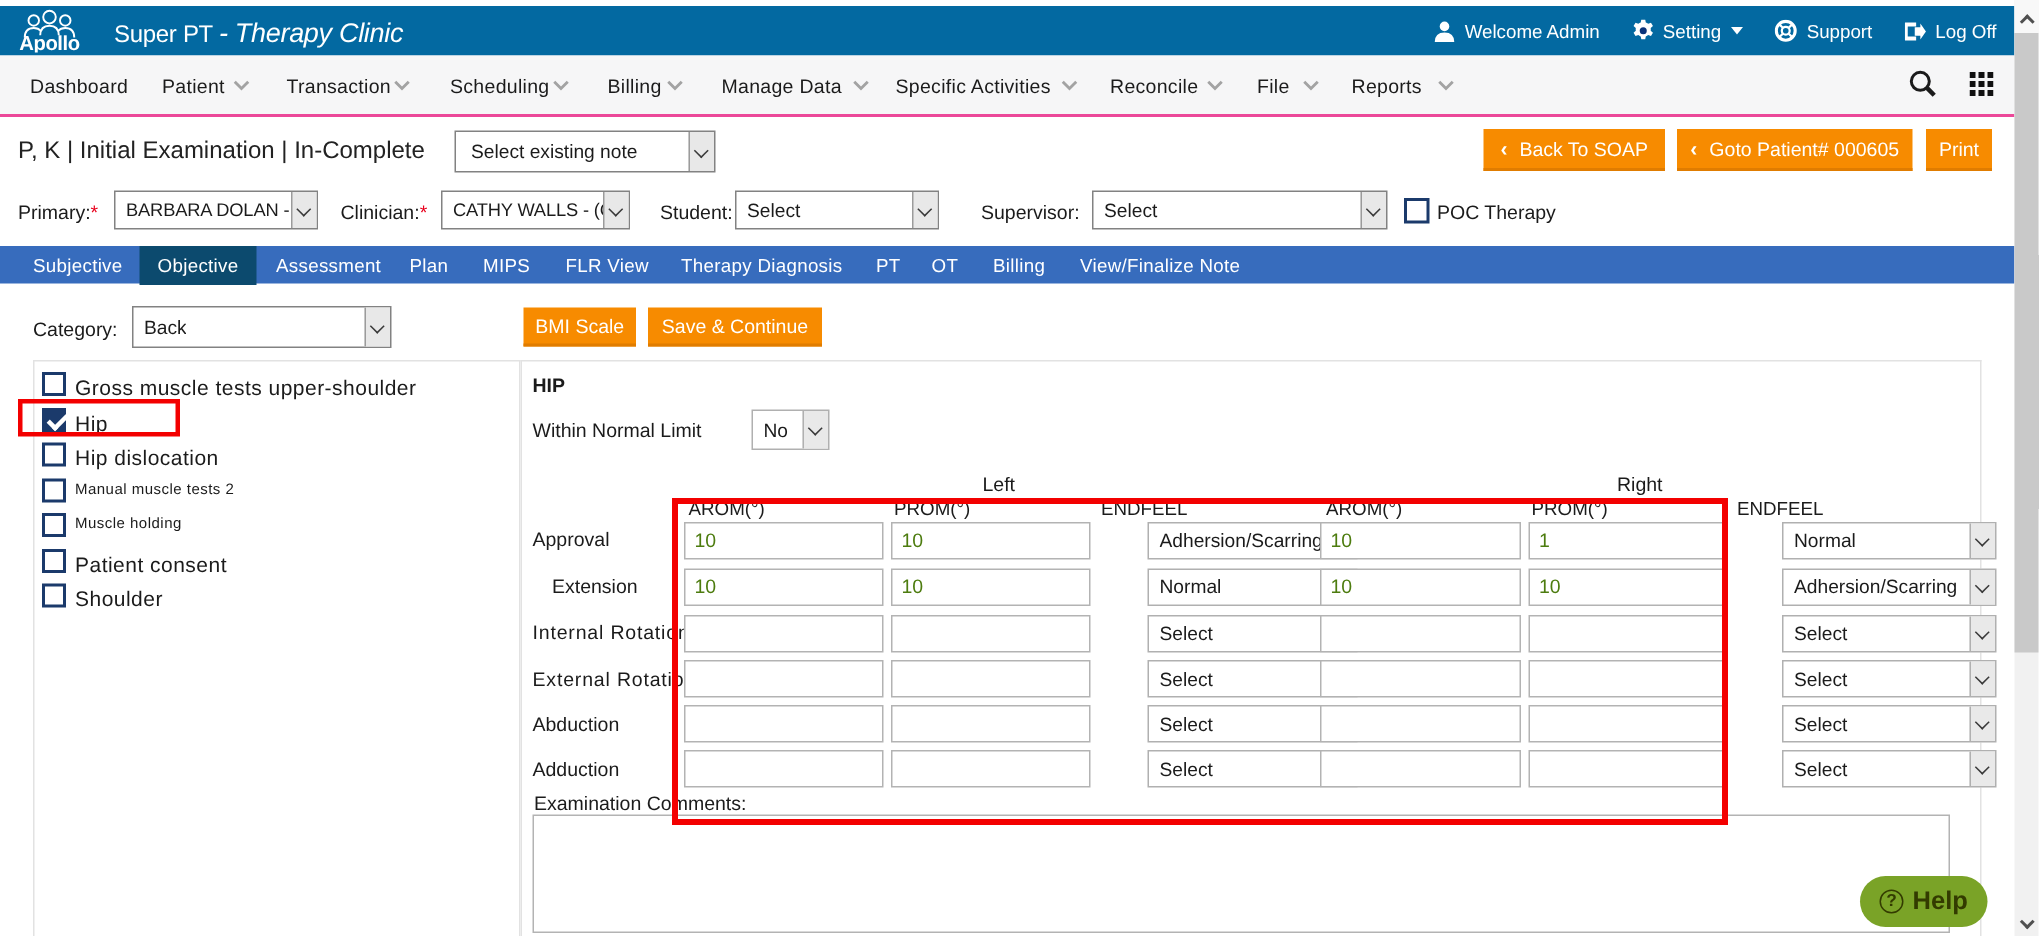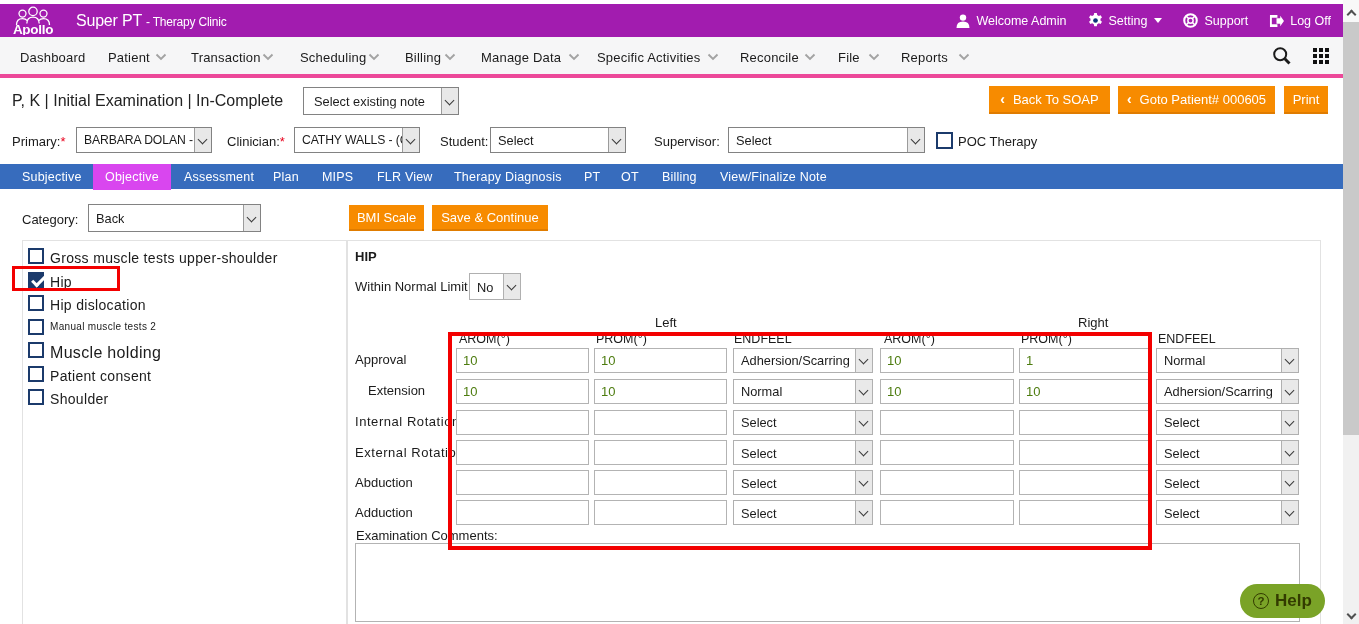--- a/index.html
+++ b/index.html
@@ -1,43 +1,43 @@
 <!DOCTYPE html>
 <html><head>
 <meta charset="utf-8">
 <style>
 * { margin:0; padding:0; box-sizing:border-box; }
 html,body { width:1359px; height:624px; overflow:hidden; background:#fff;
   font-family:"Liberation Sans", sans-serif; }
 
 
-#header { position:absolute; top:4px; left:0; width:1343px; height:33px; background:#a21caf; }
+#header { position:absolute; top:4px; left:0; width:1343px; height:33px; background:#0369a1; }
 #brand { position:absolute; left:76px; top:8px; color:#fff; font-size:16px; letter-spacing:-.2px; white-space:nowrap; }
-#brand .small { font-size:12px; }
+#brand .small { font-size:18px;font-style:italic; }
 #hdr-right { position:absolute; right:12px; top:0; height:33px; display:flex; align-items:center;
   color:#fff; font-size:12.5px; white-space:nowrap; }
 #hdr-right .item { display:flex; align-items:center; margin-left:21px; }
 #hdr-right svg { margin-right:6px; }
 
 
 #nav { position:absolute; top:37px; left:0; width:1343px; height:41px; background:#f6f6f7;
-  border-bottom:4px solid #ec4899; }
+  border-bottom:2px solid #ec4899; }
 .navitem { position:absolute; top:13px; font-size:13px; color:#1b1b1b; letter-spacing:.2px; }
 .chev { position:absolute; top:16px; }
 
 
 #title { position:absolute; left:12px; top:92px; font-size:16px; color:#222; }
 
 
 .sel { position:absolute; background:#fff; border:1px solid #828282; }
 .sel .txt { position:absolute; left:7px; top:50%; transform:translateY(-50%); font-size:12.8px;
   color:#1b1b1b; white-space:nowrap; overflow:hidden; }
 .sel .arr { position:absolute; right:0; top:0; bottom:0; width:17px; background:#e8e8e8;
   border-left:1px solid #9b9b9b; }
-.sel.lite { border-color:#b0b0b0; }
+.sel.lite { border-color:#b0b0b0;margin-left:32px; }
 .sel.lite .arr { border-left-color:#b0b0b0; background:#e9e9e9; }
 .sel .arr:before { content:""; position:absolute; left:50%; top:50%; width:6px; height:6px;
   margin:-4.5px 0 0 -4px; border-right:1.7px solid #3a3a3a; border-bottom:1.7px solid #3a3a3a; transform:rotate(45deg); }
 
 
 .obtn { position:absolute; background:#f78b00; color:#fff; font-size:13px;
   display:flex; align-items:center; justify-content:center; border-bottom:2px solid #e07c00; }
 .obtn .lt { font-size:14px; margin-right:8px; font-weight:bold; }
 
 
@@ -47,21 +47,21 @@
 
 .cb { position:absolute; width:16px; height:16px; background:#fff; border:2px solid #1b3a6b; }
 .cb.on { background:#1b3a6b; }
 .cb.on:before { content:""; position:absolute; left:1.5px; top:2.5px; width:10px; height:5px;
   border-left:3px solid #fff; border-bottom:3px solid #fff; transform:rotate(-45deg); }
 
 
 #tabs { position:absolute; top:164px; left:0; width:1343px; height:25px; background:#376cbd; }
 .tab { position:absolute; top:0; height:25px; color:#fff; font-size:12.5px; letter-spacing:.2px;
   display:flex; align-items:center; }
-#tab-active { position:absolute; left:93px; top:0; width:78px; height:26px; background:#d946ef;
+#tab-active { position:absolute; left:93px; top:0; width:78px; height:26px; background:#0c4a6e;
   color:#fff; font-size:12.5px; letter-spacing:.2px; display:flex; align-items:center; justify-content:center; }
 
 
 .inp { position:absolute; background:#fff; border:1px solid #b3b3b3; font-size:13px; color:#4d7c0f; }
 .inp span { position:absolute; left:6px; top:50%; transform:translateY(-50%); }
 
 
 .panel { position:absolute; border:1px solid #e2e2e2; background:#fff; }
 
 
@@ -170,21 +170,21 @@
       <rect x="0" y="6" width="4" height="4"></rect>
       <rect x="6" y="6" width="4" height="4"></rect>
       <rect x="12" y="6" width="4" height="4"></rect>
       <rect x="0" y="12" width="4" height="4"></rect>
       <rect x="6" y="12" width="4" height="4"></rect>
       <rect x="12" y="12" width="4" height="4"></rect>
     </svg>
 </div>
 
 <div id="title">P, K | Initial Examination | In-Complete</div>
-<div class="sel" style="left:303px;top:87px;width:156px;height:28px">
+<div class="sel" style="left:303px;top:87px;width:174px;height:28px">
     <span class="txt" style="left:10px">Select existing note</span>
     <span class="arr"></span>
   </div>
 
 <div class="obtn" style="left:989px;top:86px;width:121px;height:28px"><span class="lt">‹</span>Back To SOAP</div>
 <div class="obtn" style="left:1118px;top:86px;width:157px;height:28px"><span class="lt">‹</span>Goto Patient# 000605</div>
 <div class="obtn" style="left:1284px;top:86px;width:44px;height:28px">Print</div>
 
 <div class="lbl" style="left:12px;top:134px">Primary:<span class="red">*</span></div>
 <div class="sel" style="left:76px;top:127px;width:136px;height:26px">
@@ -236,21 +236,21 @@
 
 <div class="cb" style="left:28px;top:248px"></div>
 <div class="lbl" style="left:50px;top:250px;font-size:14px;letter-spacing:.32px">Gross muscle tests upper-shoulder</div>
 <div class="cb on" style="left:28px;top:271.5px"></div>
 <div class="lbl" style="left:50px;top:273.5px;font-size:14px;letter-spacing:.32px">Hip</div>
 <div class="cb" style="left:28px;top:295px"></div>
 <div class="lbl" style="left:50px;top:297px;font-size:14px;letter-spacing:.32px">Hip dislocation</div>
 <div class="cb" style="left:28px;top:318.5px"></div>
 <div class="lbl" style="left:50px;top:320.5px;font-size:10px;letter-spacing:.32px">Manual muscle tests 2</div>
 <div class="cb" style="left:28px;top:342px"></div>
-<div class="lbl" style="left:50px;top:344px;font-size:16px;letter-spacing:.32px">Muscle holding</div>
+<div class="lbl" style="left:50px;top:344px;font-size:10px;letter-spacing:.32px">Muscle holding</div>
 <div class="cb" style="left:28px;top:365.5px"></div>
 <div class="lbl" style="left:50px;top:367.5px;font-size:14px;letter-spacing:.32px">Patient consent</div>
 <div class="cb" style="left:28px;top:389px"></div>
 <div class="lbl" style="left:50px;top:391px;font-size:14px;letter-spacing:.32px">Shoulder</div>
 <div class="redbox" style="left:12px;top:266px;width:108px;height:25px;border-width:3.5px"></div>
 
 <div class="lbl" style="left:355px;top:249px;font-weight:bold">HIP</div>
 <div class="lbl" style="left:355px;top:279px">Within Normal Limit</div>
 <div class="sel lite" style="left:469px;top:273px;width:52px;height:27px">
     <span class="txt">No</span>

